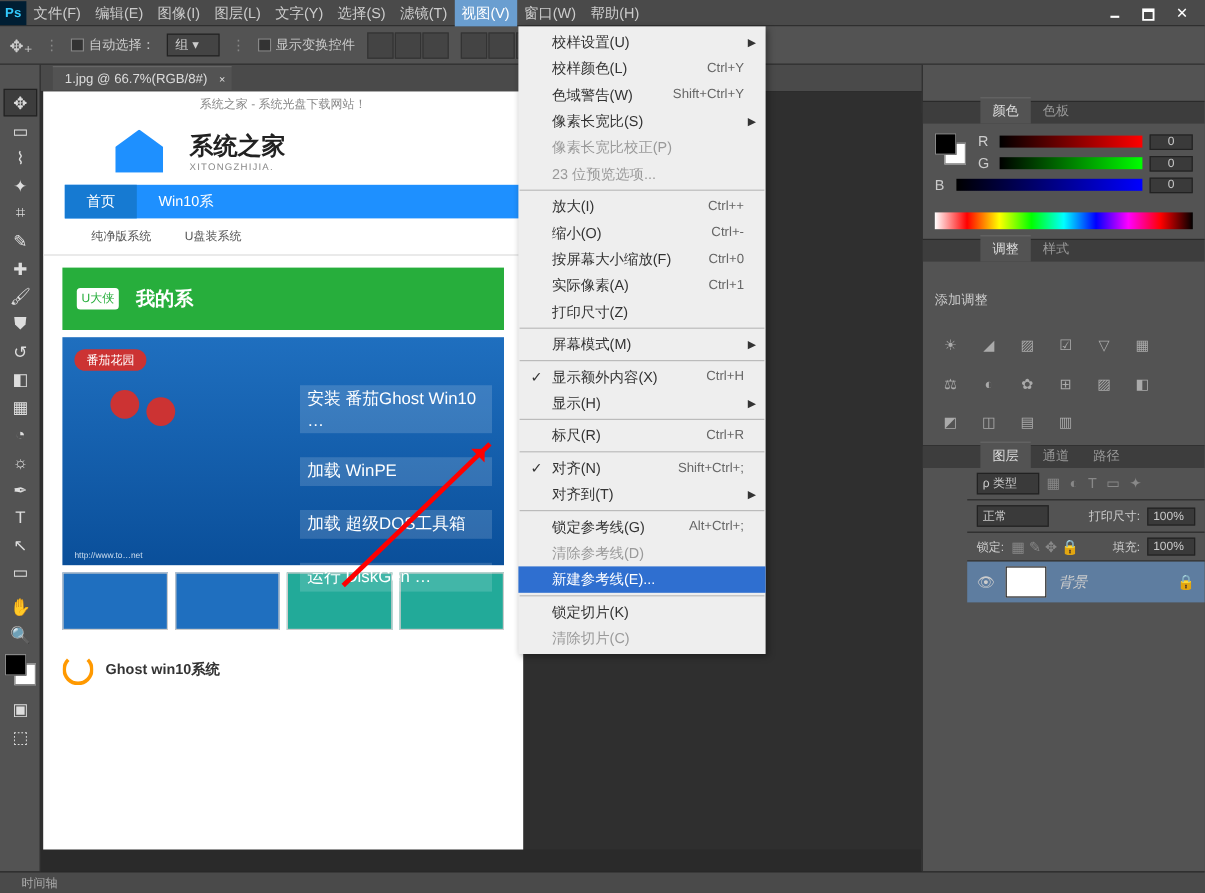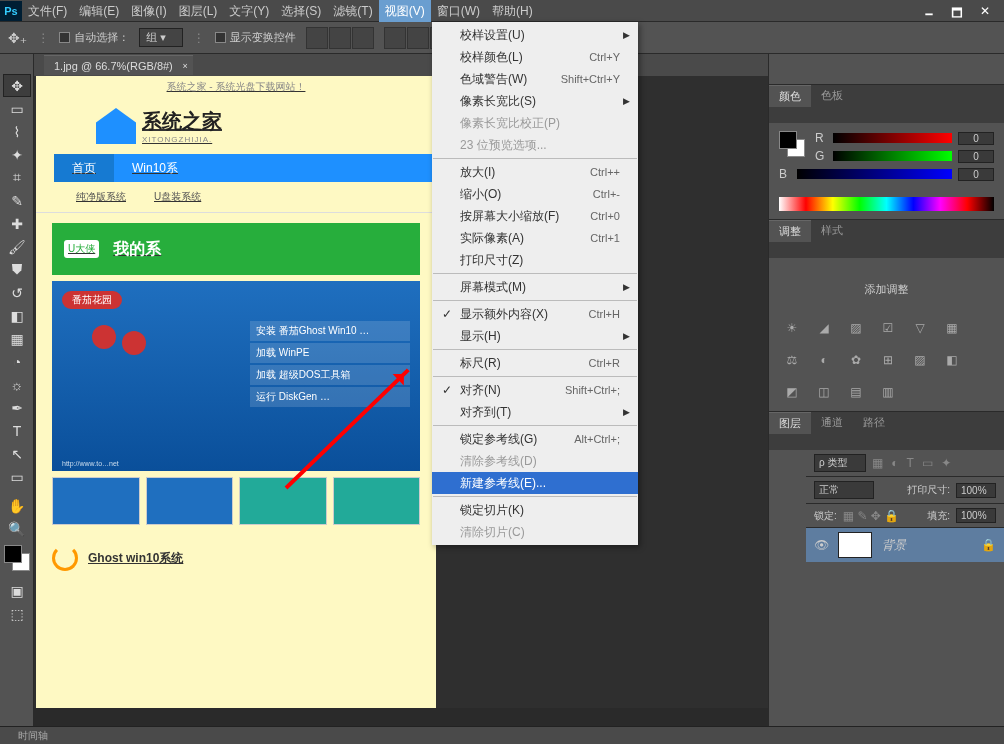--- a/index.html
+++ b/index.html
@@ -17,68 +17,68 @@
   .chk-box { width: 11px; height: 11px; border: 1px solid #888; background: #333; }
   .main { display: flex; height: calc(100% - 22px - 32px - 18px); }
   .tools { width: 34px; background: #535353; border-right: 1px solid #2a2a2a; display: flex; flex-direction: column; padding-top: 20px; }
   .tool { width: 28px; height: 23px; margin: 0 3px; display: flex; align-items: center; justify-content: center; color: #ddd; font-size: 14px; }
   .tool.sel { background: #3d3d3d; border: 1px solid #222; }
   .doc-area { flex: 1; background: #2a2a2a; position: relative; }
   .tab-bar { height: 22px; background: #4a4a4a; display: flex; align-items: center; padding-left: 10px; }
   .doc-tab { height: 20px; background: #535353; padding: 0 20px 0 10px; font-size: 11px; color: #ddd; display: flex; align-items: center; position: relative; border-top: 1px solid #666; }
   .doc-tab .x { position: absolute; right: 5px; font-size: 9px; }
   .canvas-wrap { position: absolute; top: 22px; left: 0; right: 0; bottom: 18px; background: #2f2f2f; overflow: hidden; }
-  .canvas { background: #fef9c3; margin: 0 0 0 2px; width: 400px; height: 640px; color: #333; position: relative; overflow: hidden; text-decoration: underline; }
+  .canvas { background: #ffffff; margin: 0 0 0 2px; width: 400px; height: 640px; color: #333; position: relative; overflow: hidden; }
   .right-panels { width: 236px; background: #535353; border-left: 1px solid #2a2a2a; display: flex; flex-direction: column; }
   .panel { border-top: 1px solid #2a2a2a; padding-bottom: 8px; }
-  .panel-tabs { display: flex; background: #3d3d3d; height: 38px; align-items: flex-start; }
+  .panel-tabs { display: flex; background: #3d3d3d; height: 18px; align-items: flex-end; padding-left: 48px; }
   .ptab { padding: 3px 10px; font-size: 11px; color: #999; }
   .ptab.active { background: #535353; color: #ddd; border-top: 1px solid #666; }
   .color-rgb { padding: 8px 10px; }
   .rgb-row { display: flex; align-items: center; gap: 6px; margin-bottom: 4px; }
   .rgb-row .lab { width: 12px; }
   .rgb-slider { flex: 1; height: 10px; }
   .rgb-val { width: 36px; background: #3a3a3a; border: 1px solid #222; text-align: center; font-size: 10px; }
   .spectrum { height: 14px; margin: 4px 10px 0; background: linear-gradient(to right, #fff,#f00,#ff0,#0f0,#0ff,#00f,#f0f,#f00,#000); }
-  .adjust-txt { padding: 24px 10px; font-size: 11px; text-align: center; }
+  .adjust-txt { padding: 24px 10px; font-size: 11px; }
   .adj-icons { display: flex; flex-wrap: wrap; gap: 14px; padding: 0 14px; }
   .adj-icons span { width: 18px; height: 18px; display: inline-block; color: #aaa; text-align: center; }
   .layers-body { padding: 0; margin-left: 37px; }
   .layer-controls { display: flex; align-items: center; padding: 4px 8px; gap: 6px; border-bottom: 1px solid #2a2a2a; }
   .layer-row { display: flex; align-items: center; height: 34px; background: #5e7da0; padding: 0 8px; gap: 10px; }
   .layer-row .thumb { width: 34px; height: 26px; background: #fff; border: 1px solid #222; }
   .layer-row .eye { width: 14px; }
   .status { height: 18px; background: #3d3d3d; display: flex; align-items: center; padding: 0 8px; gap: 18px; font-size: 10px; color: #aaa; border-top: 1px solid #222; }
   .bottom-bar { height: 18px; background: #4a4a4a; border-top: 1px solid #222; display: flex; align-items: center; padding: 0 18px; font-size: 10px; color: #aaa; }
   
   .dropdown { position: absolute; top: 22px; left: 432px; width: 206px; background: #eee; color: #333; box-shadow: 2px 2px 6px rgba(0,0,0,.4); z-index: 1000; padding: 2px 0; }
   .dd-item { height: 22px; display: flex; align-items: center; padding: 0 18px 0 28px; font-size: 12px; position: relative; }
   .dd-item.disabled { color: #9a9a9a; }
   .dd-item.hl { background: #2f6fd0; color: #fff; }
   .dd-item .mark { position: absolute; left: 10px; }
   .dd-sc { margin-left: auto; font-size: 11px; color: #666; }
   .dd-sep { height: 1px; background: #bbb; margin: 2px 1px; }
   .dd-arrow { position: absolute; right: 8px; font-size: 9px; }
   
   .site-hdr { text-align: center; font-size: 10px; color: #888; padding: 4px 0; }
-  .logo-row { display: flex; align-items: center; gap: 6px; padding: 10px 0 10px 60px; }
+  .logo-row { display: flex; align-items: center; gap: 22px; padding: 10px 0 10px 60px; }
   .logo-row .lgicon { width: 40px; height: 36px; background: #1E90FF; clip-path: polygon(50% 0,100% 40%,100% 100%,0 100%,0 40%); }
   .logo-row .big { font-size: 20px; font-weight: bold; color: #222;}
   .logo-row .sub { font-size: 8px; color: #888; letter-spacing: 1px;}
   .navbar { background: #1E90FF; height: 28px; display: flex; margin-left: 18px; }
   .navbar span { color: #fff; padding: 0 18px; line-height: 28px; }
   .navbar span:first-child { background: #167ad2; }
   .subnav { display: flex; gap: 28px; padding: 8px 40px; font-size: 10px; color: #555; border-bottom: 1px solid #ddd;}
   .banner { margin: 10px 16px 6px; height: 52px; background: #27ae3c; color: #fff; display: flex; align-items: center; padding: 0 12px; gap: 14px;}
   .banner .ud { background: #fff; color: #27ae3c; padding: 2px 4px; border-radius: 3px; font-size: 10px;}
   .banner .bt { font-size: 16px; font-weight: bold; }
   .promo { margin: 0 16px 6px; height: 190px; background: linear-gradient(#1f6fbf,#0a4f9a); position: relative;}
   .promo .badge { position: absolute; left: 10px; top: 10px; background: #c33; color: #fff; padding: 2px 10px; border-radius: 10px; font-size: 10px;}
   .promo .box { position: absolute; right: 10px; top: 40px; width: 160px; }
-  .promo .box div { background: rgba(255,255,255,.15); color: #fff; font-size: 10px; padding: 3px 6px; margin-bottom: 2px; }
+  .promo .box div { background: rgba(255,255,255,.15); color: #fff; font-size: 14px; padding: 3px 6px; margin-bottom: 20px; }
   .thumbs { display: flex; gap: 6px; margin: 6px 16px; }
   .thumbs div { flex: 1; height: 48px; border: 1px solid #ccc; background: #1f6fbf; }
   .thumbs div:nth-child(3),.thumbs div:nth-child(4){ background:#2a9; }
   .ghost { margin: 20px 16px; display: flex; align-items: center; gap: 10px; font-weight: bold;}
   .ghost .circ { width: 26px; height: 26px; border: 3px solid #f90; border-radius: 50%; border-top-color: transparent;}
   .arrow-line { position: absolute; left: 286px; top: 486px; width: 170px; height: 4px; background: red; transform-origin: left center; transform: rotate(-44deg); z-index: 999; }
   .arrow-line::after { content: ""; position: absolute; right: -2px; top: -6px; border: 8px solid transparent; border-left-color: red; }
   .col-swatch { width: 26px; height: 26px; position: relative; margin-right: 10px; }
   .col-swatch .fg { width: 18px; height: 18px; background: #000; border: 1px solid #888; position: absolute; top: 0; left: 0; z-index: 2;}
   .col-swatch .bg { width: 18px; height: 18px; background: #fff; border: 1px solid #888; position: absolute; bottom: 0; right: 0;}

